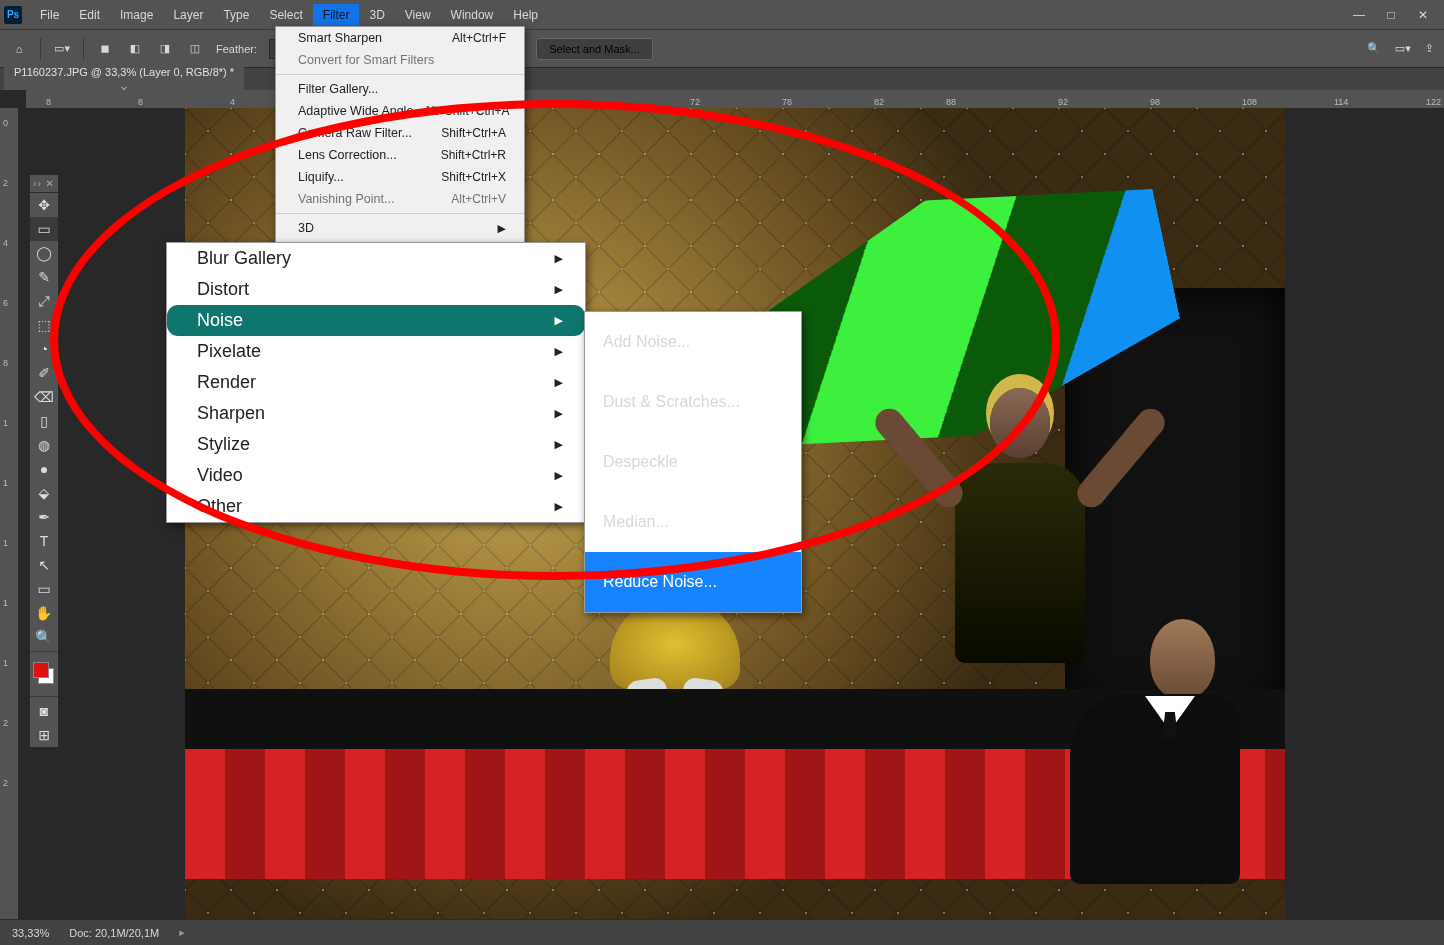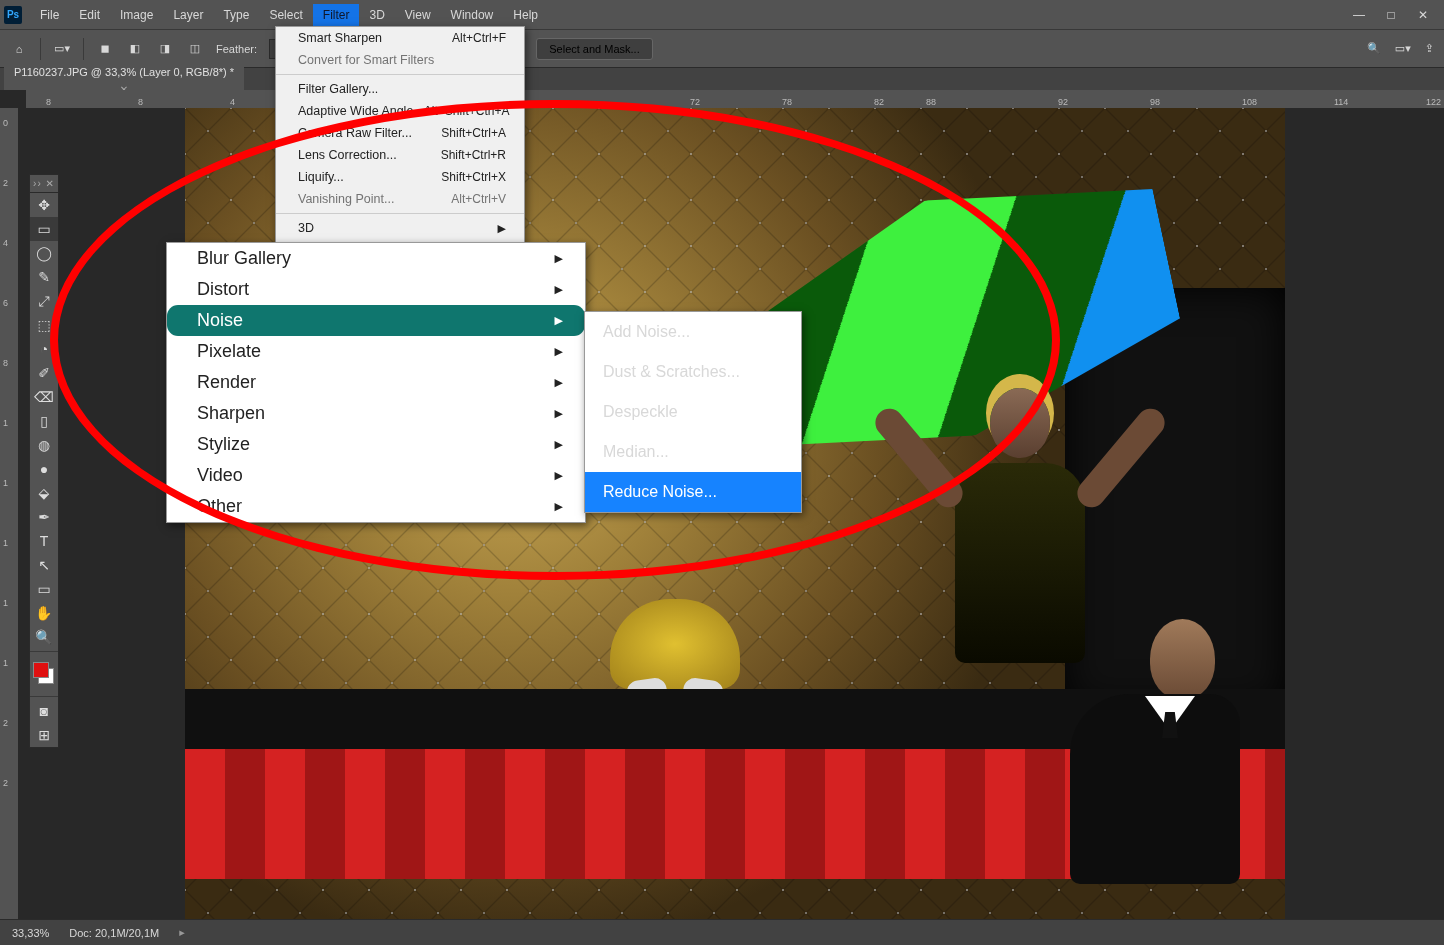--- a/index.html
+++ b/index.html
@@ -87,21 +87,21 @@
 .dropdown.filter { left:275px; top:26px; width:250px; font-size:12.5px; }
 .dropdown.detached { position:absolute; left:166px; top:242px; width:420px; font-size:18px; background:#fff; z-index:41; }
 .dropdown .row { display:flex; align-items:center; padding:4px 18px 4px 22px; white-space:nowrap; cursor:default; }
 .dropdown.detached .row { padding:5px 22px 5px 30px; }
 .dropdown .row.sel { background:#0f766e; color:#fff;border-radius:11px; }
 .dropdown .row.dis { color:#737373; }
 .dropdown .sc { margin-left:auto; font-size:12px; }
 .dropdown .arr { margin-left:auto; font-size:11px; }
 .dropdown hr { border:none; border-top:1px solid #ccc; margin:3px 0; }
 .submenu { position:absolute; left:584px; top:311px; width:218px; background:#fff; border:1px solid #999; box-shadow:2px 3px 8px rgba(0,0,0,.5); font-size:16px; z-index:42; }
-.submenu .row { padding:11px 18px; }
+.submenu .row { padding:21px 18px; }
 .submenu .row.sel { background:#1683ff; color:#fff; }
 
 
 .tools { position:absolute; left:30px; top:175px; width:28px; background:#535353; box-shadow:0 0 0 1px #2a2a2a; z-index:5; }
 .tools .t { width:28px; height:24px; display:flex; align-items:center; justify-content:center; color:#ddd; font-size:14px; }
 .tools .t.sel { background:#3a3a3a; }
 .tools .dots { text-align:center; font-size:10px; color:#aaa; padding:3px 0; border-bottom:1px solid #2a2a2a; letter-spacing:1px; }
 .tools .sw-wrap { height:40px; position:relative; }
 .tools .sw-wrap .bg { position:absolute; width:16px; height:16px; background:#fff; border:1px solid #888; left:8px; top:14px; }
 .tools .sw-wrap .fg { position:absolute; width:16px; height:16px; background:#e01010; border:1px solid #888; left:3px; top:8px; }
@@ -172,21 +172,21 @@
       <span class="tick" style="left: 20px;">8</span>
       <span class="tick" style="left: 112px;">8</span>
       <span class="tick" style="left: 204px;">4</span>
       <span class="tick" style="left: 296px;">54</span>
       <span class="tick" style="left: 388px;">58</span>
       <span class="tick" style="left: 480px;">64</span>
       <span class="tick" style="left: 572px; margin-top: 48px;">68</span>
       <span class="tick" style="left: 664px;">72</span>
       <span class="tick" style="left: 756px;">78</span>
       <span class="tick" style="left: 848px;">82</span>
-      <span class="tick" style="left: 900px;">88</span>
+      <span class="tick" style="left: 920px;">88</span>
       <span class="tick" style="left: 1032px;">92</span>
       <span class="tick" style="left: 1124px;">98</span>
       <span class="tick" style="left: 1216px;">108</span>
       <span class="tick" style="left: 1308px;">114</span>
       <span class="tick" style="left: 1400px;">122</span>
     </div>
   <div class="v-ruler" id="vruler">
       <span class="tick" style="top: 10px;">0</span>
       <span class="tick" style="top: 70px;">2</span>
       <span class="tick" style="top: 130px;">4</span>

